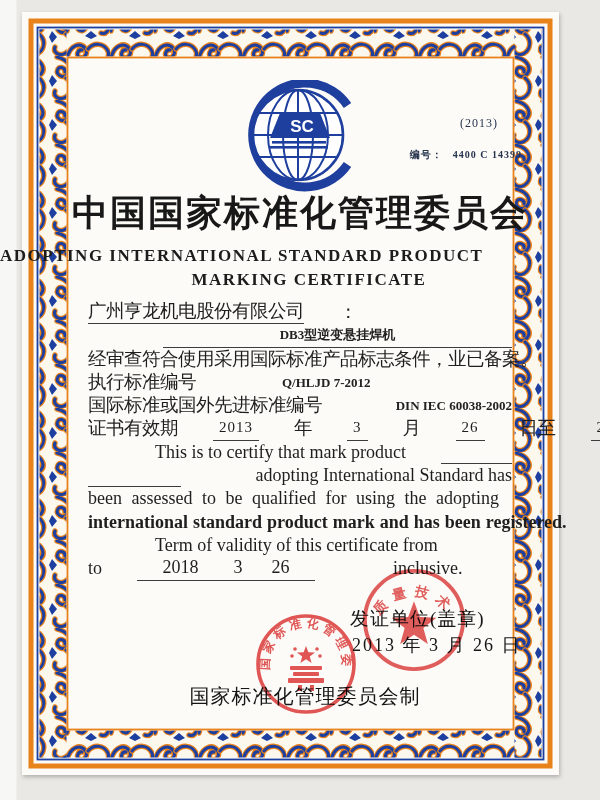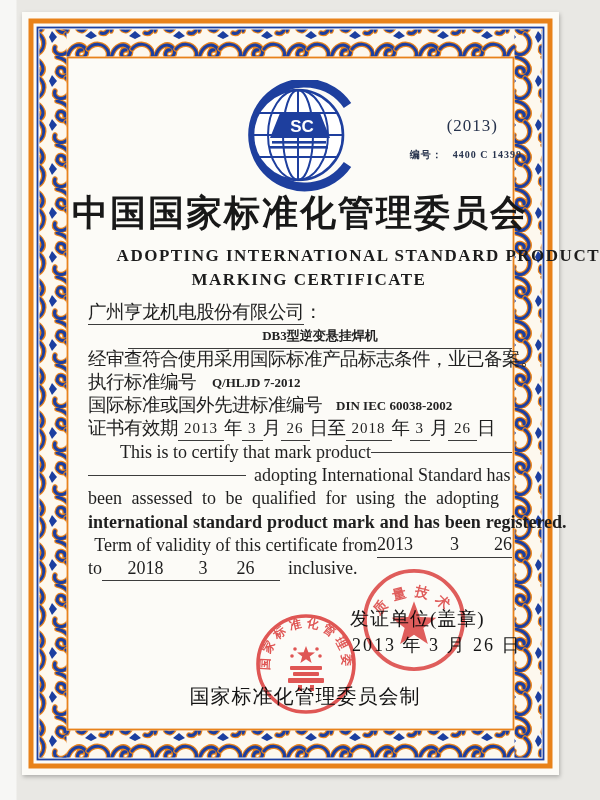--- a/index.html
+++ b/index.html
@@ -16,46 +16,46 @@
     position:absolute; left:22px; top:12px; width:537px; height:763px;
     background:#fcfbf7;
     box-shadow: 1px 2px 4px rgba(0,0,0,.25);
   }
   .border-frame { position:absolute; left:0; top:0; }
 
   
   .logo-box { position:absolute; left:240px; top:80px; width:126px; height:114px; }
   .year-label {
     position:absolute; right:102px; top:116px;
-    font-size:17px; color:#27334d; letter-spacing:1px;
+    font-size:12px; color:#27334d; letter-spacing:1px;
   }
   .number-line {
     position:absolute; right:78px; top:148px;
     font-size:10px; font-weight:bold; color:#27334d; letter-spacing:1px;
     white-space:nowrap;
   }
   .number-line .num-label { margin-right:10px; }
 
   .title-cn {
     position:absolute; left:0; top:189px; width:600px;
     text-align:center; font-size:36px; font-weight:700; color:#181818;
     letter-spacing:2px; white-space:nowrap;
   }
   .title-en1 {
-    position:absolute; left:0; top:246px; width:600px; text-align:right;
+    position:absolute; left:0; top:246px; width:600px; text-align:left;
     font-size:17px; font-weight:700; color:#1c1c1c; letter-spacing:1.5px; white-space:nowrap;
   }
   .title-en2 {
     position:absolute; left:9px; top:270px; width:600px; text-align:center;
     font-size:17px; font-weight:700; color:#1c1c1c; letter-spacing:1.5px;
   }
 
   
   .body-block { position:absolute; left:88px; top:301px; width:424px; color:#1e1e1e; }
-  .ln { line-height:23.3px; height:23.3px; white-space:nowrap; display:flex; align-items:center; }
+  .ln { line-height:23.3px; height:23.3px; white-space:nowrap; display:flex; align-items:flex-end;gap:35px; }
   .cn { font-size:18.5px; letter-spacing:-0.5px; }
   .en { font-family:"Liberation Serif", serif; font-size:18px; letter-spacing:0; }
   .u  { border-bottom:1.6px solid #3c3c3c; }
   .fill { flex:1 1 auto; }
   .indent1 { display:inline-block; width:40px; }
   .indent2 { display:inline-block; width:32px; }
   .small-val { font-size:13px; font-weight:bold; letter-spacing:0; color:#222; }
   .num { font-size:15px; font-weight:normal; letter-spacing:1px; padding:0 6px; text-align:center; }
   .just9  { word-spacing:5px; }
   .just10 { word-spacing:0.5px;font-weight:bold; }
@@ -192,27 +192,20 @@
       <span style="width:8px"></span>
       <span>adopting International Standard has</span>
     </div>
 
     <div class="ln en just9">been assessed to be qualified for using the adopting</div>
     <div class="ln en just10">international standard product mark and has been registered.</div>
 
     <div class="ln en">
       <span class="indent2"></span>
       <span>Term of validity of this certificate from</span>
-      <span class="u fill center-val">
-        <span>2013</span>
-        <span style="display:inline-block;width:28px"></span>
-        <span>3</span>
-        <span style="display:inline-block;width:26px"></span>
-        <span>26</span>
-      </span>
     </div>
 
     <div class="ln en">
       <span>to</span>
       <span class="u center-val" style="width:178px">
         <span>2018</span>
         <span style="display:inline-block;width:26px"></span>
         <span>3</span>
         <span style="display:inline-block;width:20px"></span>
         <span>26</span>

